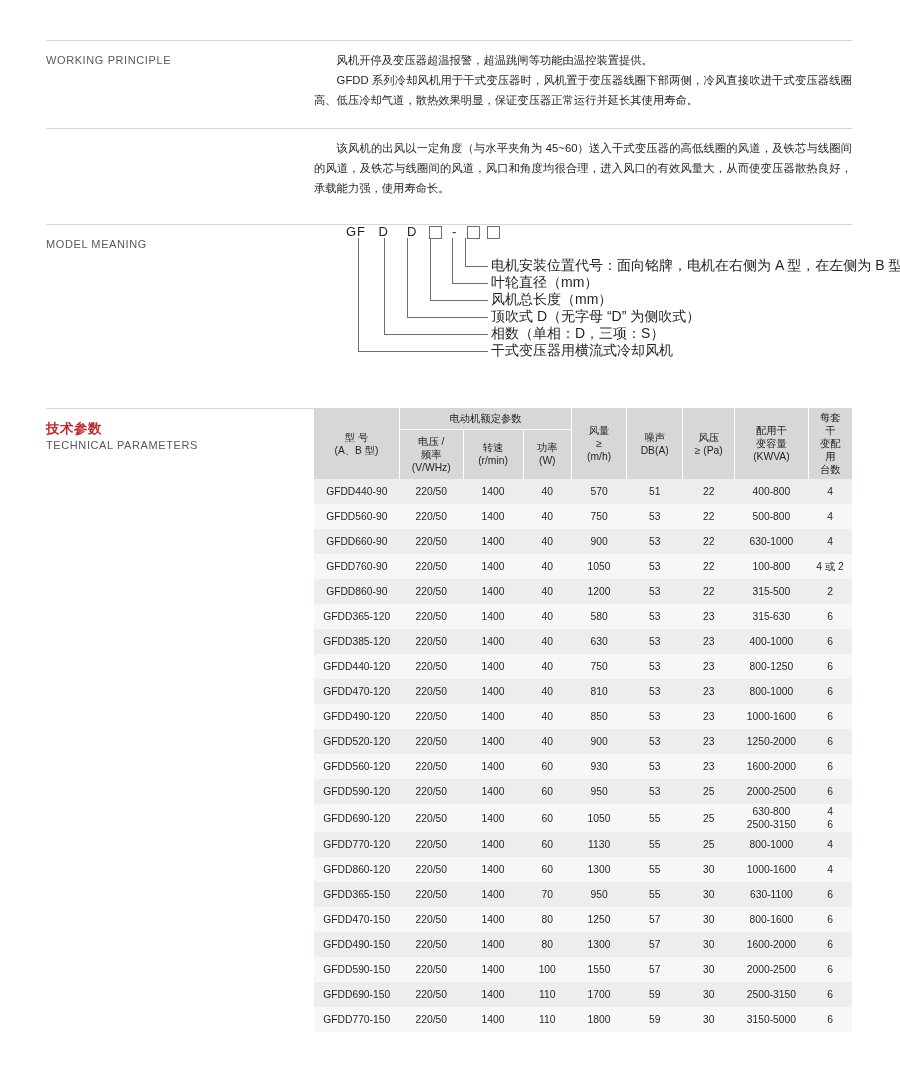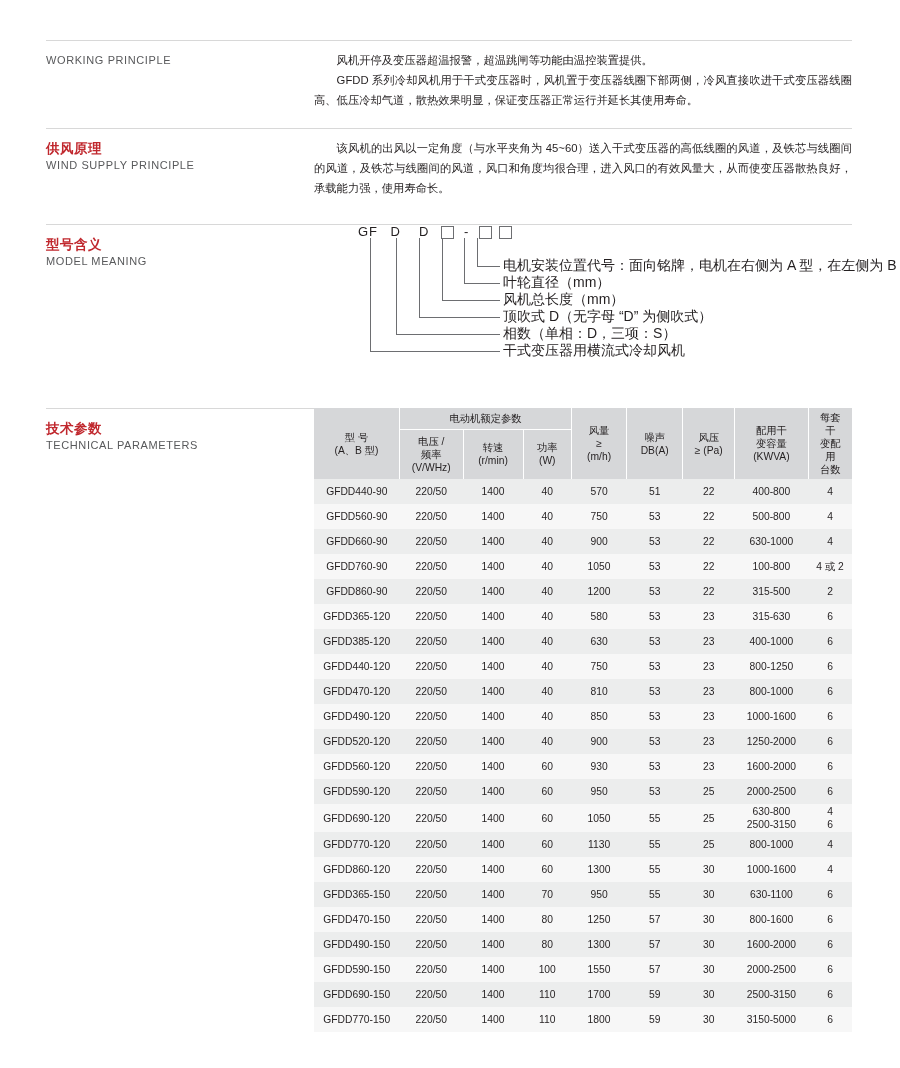--- a/index.html
+++ b/index.html
@@ -68,21 +68,21 @@
   .sec-body p {
     margin: 0;
   }
   .indent {
     text-indent: 2em;
   }
 
   
   #sec-model .diagram {
     position: absolute;
-    left: 272px;
+    left: 260px;
     top: 0px;
     width: 538px;
     height: 140px;
   }
   .code-row {
     position: absolute;
     left: 40px;
     top: 0px;
     font-size: 13px;
     letter-spacing: 1px;
@@ -174,33 +174,28 @@
       <div class="en">WORKING PRINCIPLE</div>
     </div>
     <div class="sec-body">
       <p class="indent">风机开停及变压器超温报警，超温跳闸等功能由温控装置提供。</p>
       <p class="indent">GFDD 系列冷却风机用于干式变压器时，风机置于变压器线圈下部两侧，冷风直接吹进干式变压器线圈高、低压冷却气道，散热效果明显，保证变压器正常运行并延长其使用寿命。</p>
     </div>
   </div>
 
   <div class="section" id="sec-wind" style="top:128px; height:80px;">
     <div class="sec-rule"></div>
-    <div class="sec-title">
-      <div class="cn">供风原理</div>
-      <div class="en">WIND SUPPLY PRINCIPLE</div>
-    </div>
     <div class="sec-body">
       <p class="indent">该风机的出风以一定角度（与水平夹角为 45~60）送入干式变压器的高低线圈的风道，及铁芯与线圈间的风道，及铁芯与线圈间的风道，风口和角度均很合理，进入风口的有效风量大，从而使变压器散热良好，承载能力强，使用寿命长。</p>
     </div>
   </div>
 
   <div class="section" id="sec-model" style="top:224px; height:160px;">
     <div class="sec-rule"></div>
     <div class="sec-title">
-      <div class="cn">型号含义</div>
       <div class="en">MODEL MEANING</div>
     </div>
 
     <div class="diagram">
 
       <div class="code-row">
         <span>GF</span>
         <span style="width:26px; text-align:center;">D</span>
         <span style="width:22px; text-align:center;">D</span>
         <span class="box"></span>

